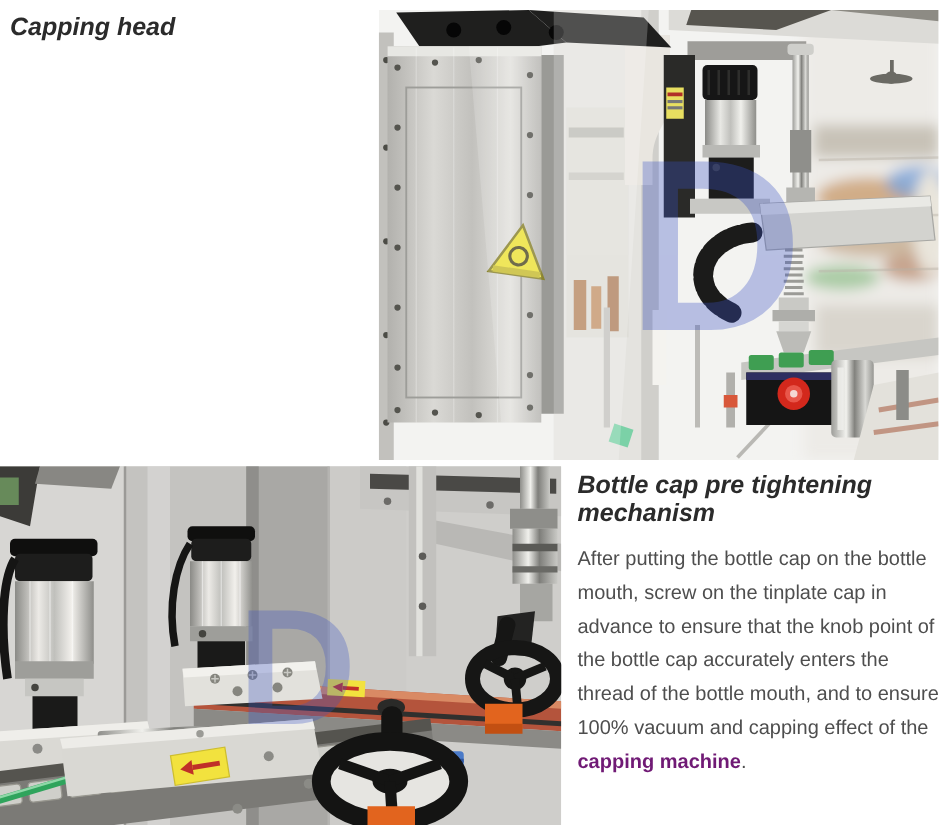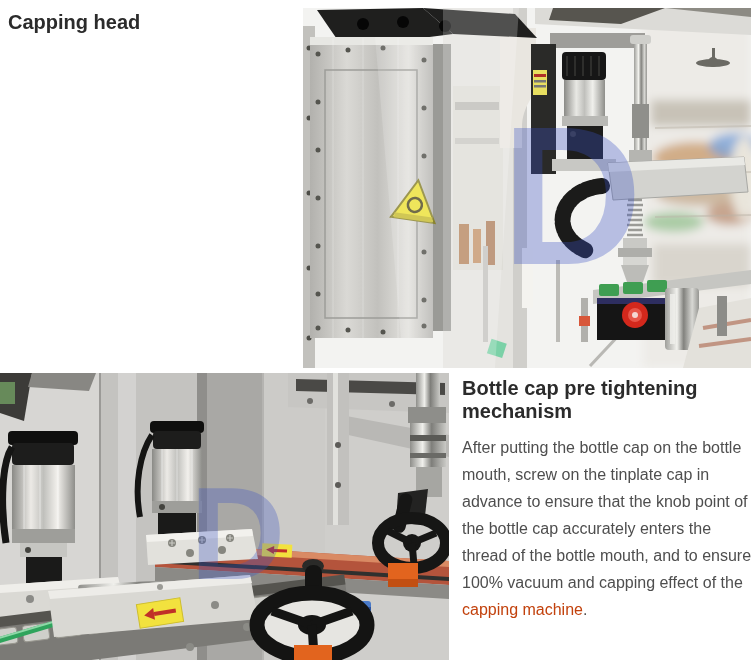--- a/index.html
+++ b/index.html
@@ -2,26 +2,26 @@
 <html><head>
 <meta charset="utf-8">
 <style>
   html,body { margin:0; padding:0; background:#ffffff; }
   .page {
     position:relative; width:751px; height:668px; background:#ffffff;
     font-family:"Liberation Sans", sans-serif; overflow:hidden;
   }
   .text-block { position:absolute; }
   .text-block h2 {
-    margin:0; font-size:20px; line-height:23px; font-weight:bold; color:#2b2b2b;
+    margin:0; font-size:20px; line-height:23px; font-weight:bold; color:#2b2b2b;font-style:italic;
   }
   .text-block p {
     margin:11px 0 0 0; font-size:16px; line-height:27px; color:#4e4e4e;
   }
-  .text-block p strong { color:#c2410c; font-weight:normal; }
+  .text-block p strong { color:#701a75; font-weight:bold; }
   #capping-head-text { left:8px; top:11px; width:293px; }
   #pre-tightening-text { left:462px; top:377px; width:296px; }
   .photo { position:absolute; display:block; }
   #capping-head-photo { left:303px; top:8px; width:448px; height:360px; }
   #pre-tightening-photo { left:0px; top:373px; width:449px; height:287px; }
   svg { display:block; }
 </style>
 </head>
 <body>
 

